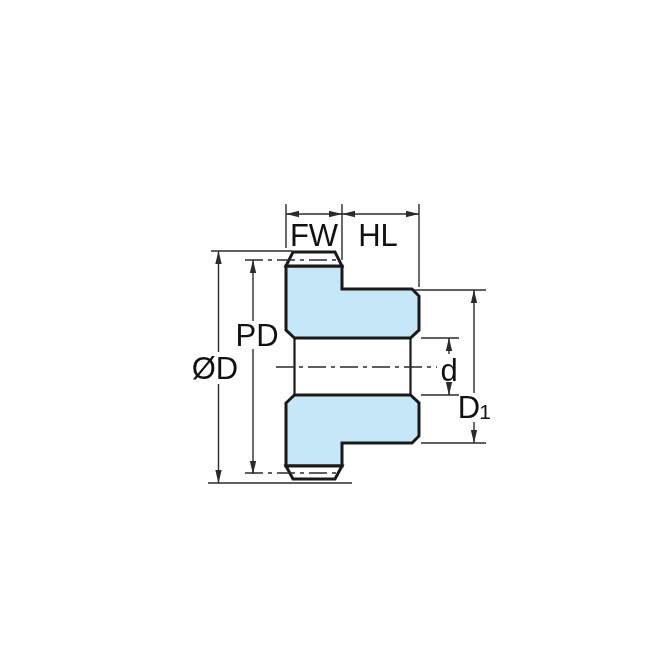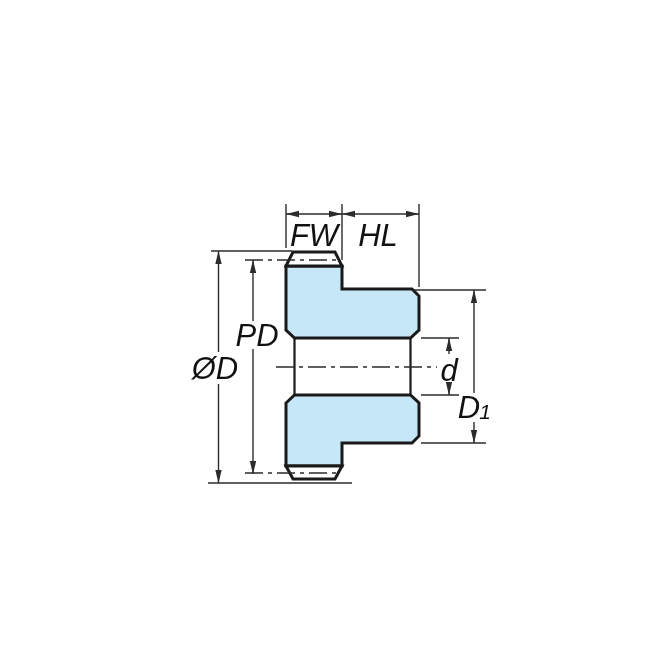--- a/index.html
+++ b/index.html
@@ -16,21 +16,20 @@
     width: 670px;
     height: 670px;
     overflow: hidden;
     font-family: "Liberation Sans", sans-serif;
   }
   .canvas {
     position: relative;
     width: 572px;
     height: 670px;
     background: var(--bg);
-    font-style: italic;
   }
   svg { display: block; }
 
   .part-outline {
     fill: var(--part-fill);
     stroke: var(--outline);
     stroke-width: 3;
     stroke-linejoin: miter;
   }
   .tooth {

